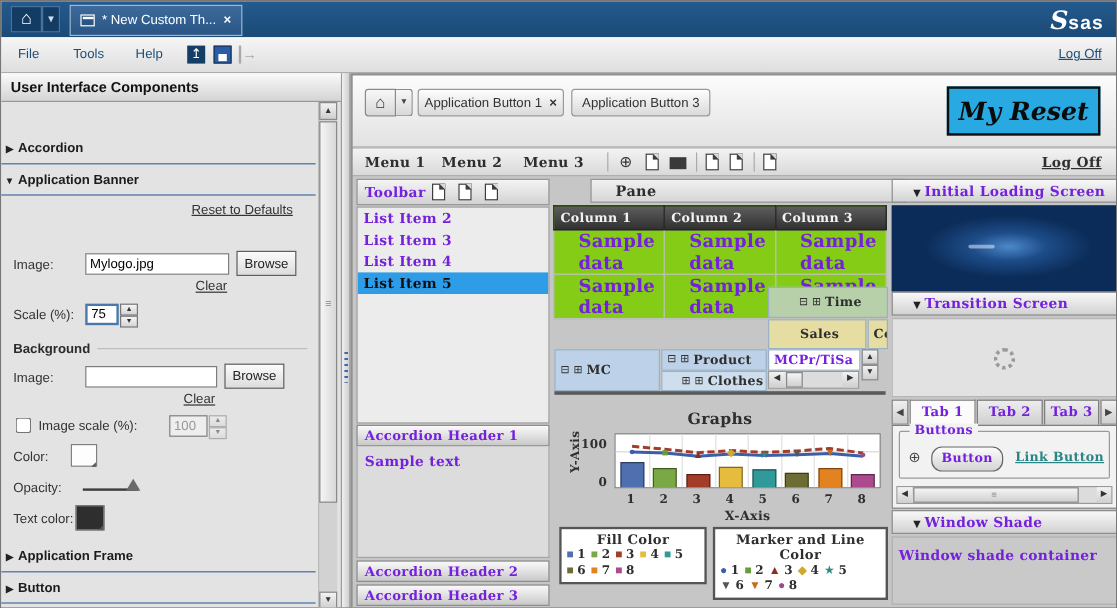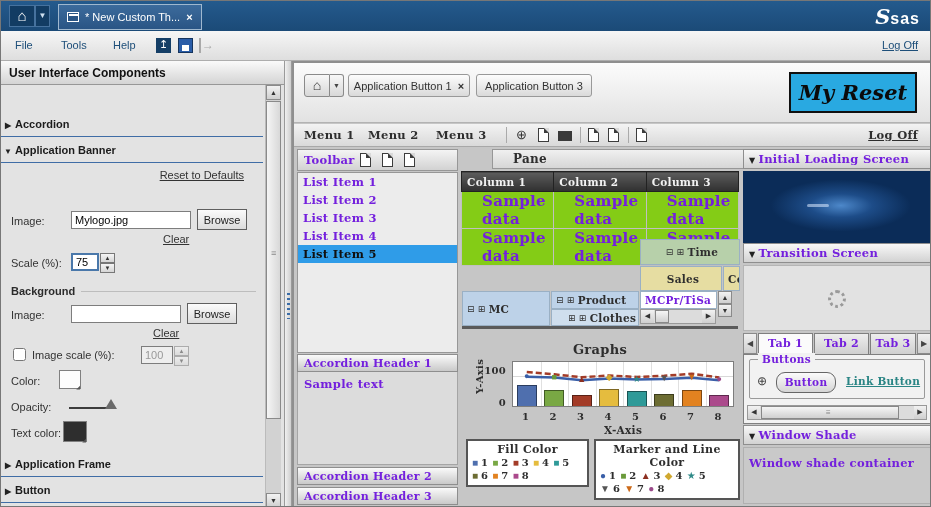--- a/index.html
+++ b/index.html
@@ -113,21 +113,21 @@
   .chart-xlab { position:absolute; left:52px; top:275px; width:222px; text-align:center; font-size:10.5px; }
   .leg-box { position:absolute; top:290px; background:#fff; border:2px solid #555; padding:2px 4px; }
   .leg-title { text-align:center; font-size:11px; margin-bottom:1px; }
   .leg-entries { display:flex; flex-wrap:wrap; }
   .leg-entry { display:flex; align-items:center; gap:3px; margin:0 4px 2px 0; }
   .leg-glyph { font-size:10px; line-height:10px; }
   .leg-lab { font-size:10px; }
 
   
   .colC { position:absolute; left:449px; top:2px; width:188px; bottom:2px; }
-  .shade-hdr { position:absolute; left:0; width:188px; height:20px; line-height:19px; padding-left:5px; background:linear-gradient(#f8f8f8,#d2d2d2); border:1px solid #8e8e8e; font-size:11.5px; cursor:pointer; }
+  .shade-hdr { position:absolute; left:0; width:188px; height:20px; line-height:19px; padding-left:17px; background:linear-gradient(#f8f8f8,#d2d2d2); border:1px solid #8e8e8e; font-size:11.5px; cursor:pointer; }
   .shade-hdr .tri { color:#222; font-size:8px; margin-right:3px; }
   .loading-panel { position:absolute; left:0; top:22px; width:188px; height:72px; background:radial-gradient(ellipse 70px 26px at 52% 48%, #4d88ca 0%, #1d4c88 45%, #0b2c58 100%); }
   .loading-panel:after { content:""; position:absolute; left:34%; top:46%; width:22px; height:3px; background:rgba(220,235,255,.55); border-radius:2px; }
   .transition-panel { position:absolute; left:0; top:116px; width:188px; height:66px; background:#e2e2e2; border:1px solid #b5b5b5; }
   .spinner { position:absolute; left:84px; top:24px; width:18px; height:18px; border:3px dotted #9a9a9a; border-radius:50%; }
   .tabrow { position:absolute; left:0; top:184px; width:188px; height:22px; }
   .tab-arr { position:absolute; top:0; width:14px; height:21px; background:linear-gradient(#f0f0f0,#cfcfcf); border:1px solid #8a8a8a; font-size:8px; color:#444; text-align:center; line-height:19px; cursor:pointer; }
   .tab { position:absolute; top:0; height:22px; border:1px solid #7f7f7f; font-size:11px; text-align:center; line-height:20px; cursor:pointer; background:linear-gradient(#ededed,#cfcfcf); }
   .tab.active { background:#fbfbfb; border-bottom:1px solid #fbfbfb; }
   .tabpanel { position:absolute; left:0; top:205px; width:188px; height:70px; background:#f2f2f2; border:1px solid #7f7f7f; }
@@ -260,21 +260,20 @@
     <div class="pv-content">
 
       <div class="colA">
         <div class="pv-toolbar">
           <span class="th p" style="font-size:11.5px">Toolbar</span>
           <span class="doc-icon" style="left:62px; top:3px"></span>
           <span class="doc-icon" style="left:84px; top:3px"></span>
           <span class="doc-icon" style="left:106px; top:3px"></span>
         </div>
         <div class="pv-list th p">
-            <div class="plist-item">List Item 1</div>
             <div class="plist-item">List Item 2</div>
             <div class="plist-item">List Item 3</div>
             <div class="plist-item">List Item 4</div>
             <div class="plist-item sel">List Item 5</div>
           </div>
         <div class="acc-hdr th p" style="top:205px">Accordion Header 1</div>
         <div class="acc-body">
           <span class="th p">Sample text</span>
         </div>
         <div class="acc-hdr th p" style="top:318px">Accordion Header 2</div>

